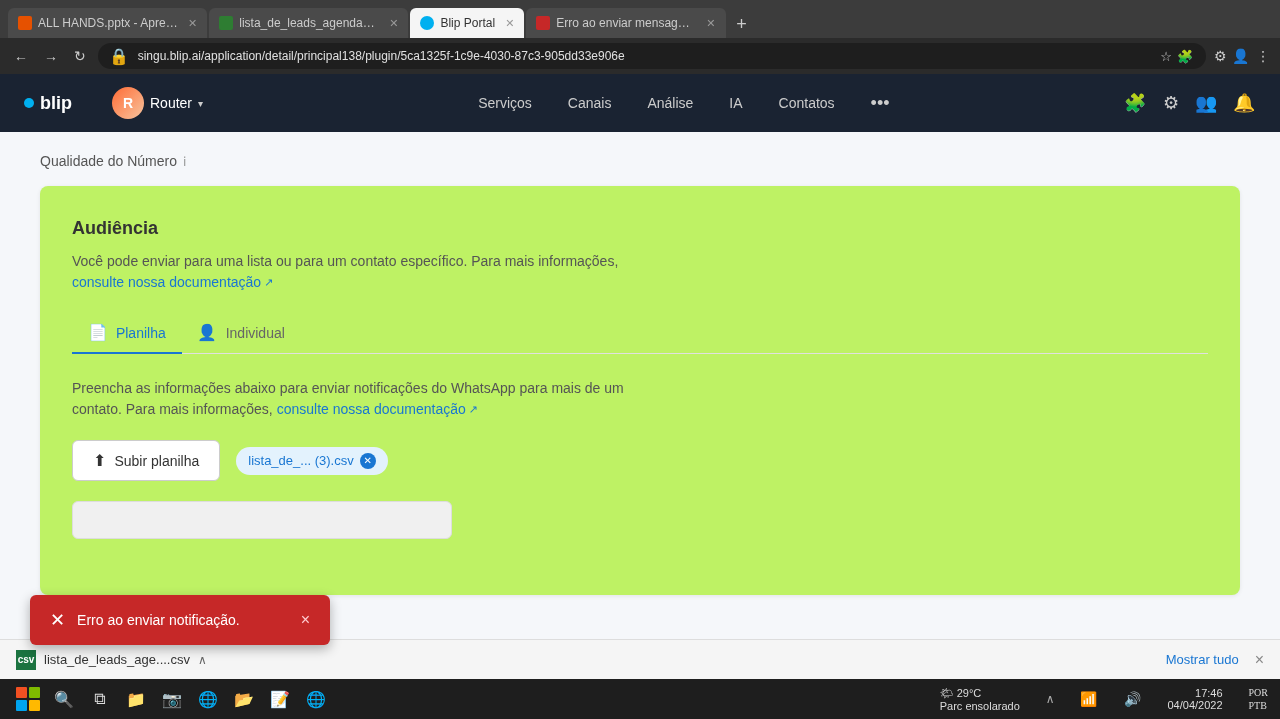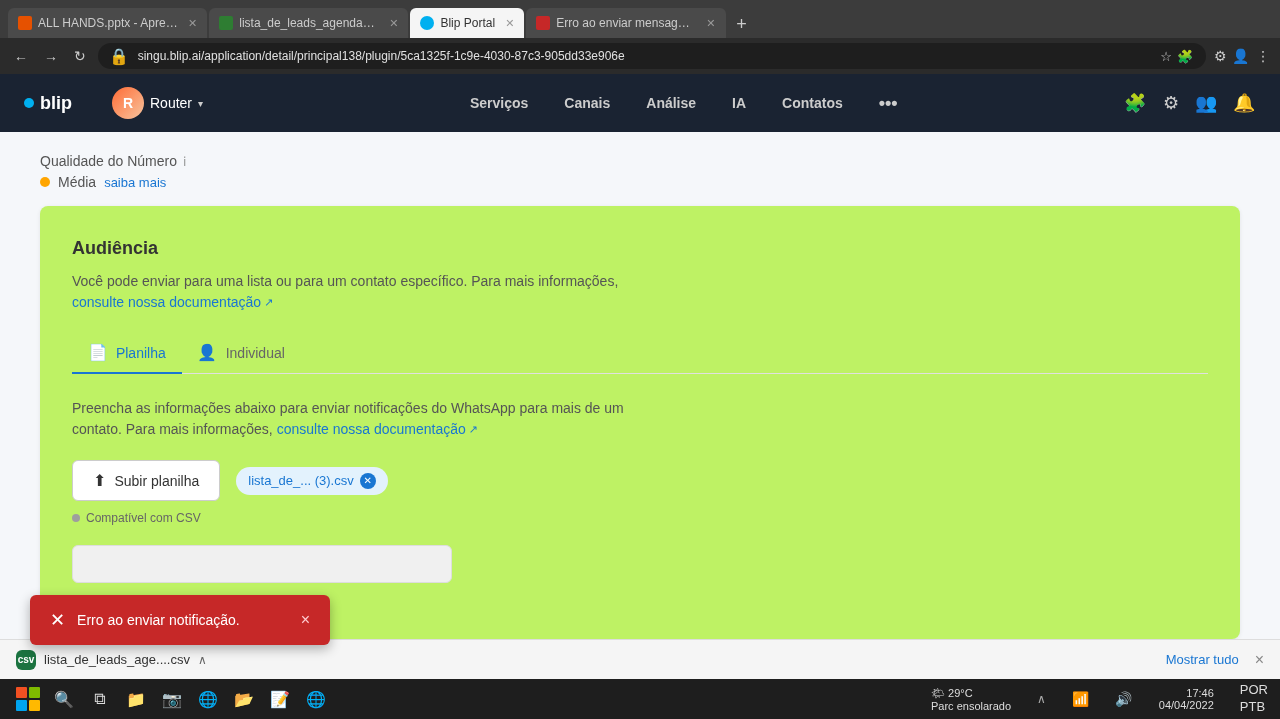--- a/index.html
+++ b/index.html
@@ -28,21 +28,21 @@
     .app-header { background: #1a2332; height: 58px; display: flex; align-items: center; padding: 0 24px; }
     .blip-logo { display: flex; align-items: center; gap: 6px; margin-right: 40px; }
     .blip-logo-dot { width: 10px; height: 10px; background: #00b0f0; border-radius: 50%; }
     .blip-logo-text { color: #fff; font-size: 18px; font-weight: 600; }
     
     .router-btn { display: flex; align-items: center; gap: 6px; margin-right: 40px; }
     .router-avatar { width: 32px; height: 32px; background: linear-gradient(135deg, #ff6b35, #f7c59f); border-radius: 50%; display: flex; align-items: center; justify-content: center; font-size: 14px; color: #fff; font-weight: bold; }
     .router-label { color: #fff; font-size: 14px; font-weight: 500; }
     .router-chevron { color: #ccc; font-size: 10px; }
 
-    .nav-menu { display: flex; align-items: center; gap: 36px; flex: 1; justify-content: center; font-weight: bold; }
+    .nav-menu { display: flex; align-items: center; gap: 36px; flex: 1; justify-content: center; }
     .nav-item { color: #ccc; font-size: 14px; cursor: pointer; padding: 4px 0; }
     .nav-dots { color: #ccc; font-size: 18px; cursor: pointer; }
 
     .header-actions { display: flex; gap: 16px; align-items: center; color: #ccc; font-size: 18px; }
 
     
     .content { background: #f5f7fa; height: calc(719px - 74px - 58px - 40px); overflow-y: auto; padding: 20px 40px; }
 
     .quality-section { margin-bottom: 16px; }
     .quality-label { color: #555; font-size: 14px; display: flex; align-items: center; gap: 6px; }
@@ -78,21 +78,21 @@
     .send-section { margin-top: 20px; }
 
     
     .error-toast { position: absolute; bottom: 74px; left: 30px; background: #c62828; color: #fff; border-radius: 6px; padding: 14px 20px; display: flex; align-items: center; gap: 12px; font-size: 14px; z-index: 100; box-shadow: 0 4px 12px rgba(0,0,0,0.3); min-width: 300px; }
     .error-icon { font-size: 18px; flex-shrink: 0; }
     .error-close { margin-left: auto; cursor: pointer; font-size: 16px; color: #ffcdd2; }
 
     
     .download-bar { height: 40px; background: #f5f5f5; border-top: 1px solid #e0e0e0; display: flex; align-items: center; padding: 0 16px; gap: 12px; }
     .download-item { display: flex; align-items: center; gap: 8px; font-size: 13px; color: #333; }
-    .download-icon { width: 20px; height: 20px; background: #1b7340; border-radius: 6px; display: flex; align-items: center; justify-content: center; color: #fff; font-size: 10px; font-weight: bold; }
+    .download-icon { width: 20px; height: 20px; background: #1b7340; border-radius: 0; display: flex; align-items: center; justify-content: center; color: #fff; font-size: 10px; font-weight: bold; }
     .download-chevron { font-size: 12px; color: #666; cursor: pointer; }
     .download-actions { margin-left: auto; display: flex; align-items: center; gap: 16px; }
     .show-all-link { color: #1976d2; font-size: 13px; cursor: pointer; }
     .download-close { color: #888; cursor: pointer; font-size: 16px; }
 
     
     .taskbar { height: 40px; background: #1e1e1e; display: flex; align-items: center; padding: 0 12px; position: absolute; bottom: 0; left: 0; right: 0; }
     .taskbar-icons { display: flex; gap: 4px; align-items: center; flex: 1; }
     .taskbar-icon { width: 32px; height: 32px; display: flex; align-items: center; justify-content: center; border-radius: 4px; cursor: pointer; }
     .taskbar-sys { display: flex; align-items: center; gap: 26px; color: #ddd; font-size: 11px; }
@@ -184,25 +184,20 @@
   </div>
 </div>
 
 <div class="content">
 
   <div class="quality-section">
     <div class="quality-label">
       <span>Qualidade do Número</span>
       <span style="color:#999; font-size:13px;">ℹ</span>
     </div>
-    <div class="quality-value">
-      <div class="quality-dot"></div>
-      <span class="quality-media">Média</span>
-      <a class="quality-link" href="#">saiba mais</a>
-    </div>
   </div>
 
   <div class="card">
     <div class="card-title">Audiência</div>
     <div class="card-desc">
       <span>Você pode enviar para uma lista ou para um contato específico. Para mais informações,</span>
       <br>
       <a class="card-link">
         <span>consulte nossa documentação</span>
         <span class="card-link-icon">↗</span>
@@ -235,24 +230,20 @@
         <button class="upload-btn">
           <span class="upload-icon">⬆</span>
           <span>Subir planilha</span>
         </button>
         <div class="file-chip">
           <span>lista_de_... (3).csv</span>
           <div class="file-chip-close">✕</div>
         </div>
       </div>
 
-      <div class="compatible-note">
-        <div class="compatible-dot"></div>
-        <span>Compatível com CSV</span>
-      </div>
 
       <div class="send-section">
         <div style="height: 38px; background: #f0f0f0; border-radius: 6px; width: 380px; border: 1px solid #ddd;"></div>
       </div>
     </div>
   </div>
 </div>
 
 <div class="error-toast">
   <span class="error-icon">✕</span>
@@ -315,16 +306,16 @@
       <br>
       <span>Parc ensolarado</span>
     </div>
     <span style="color:#aaa; font-size:12px;">∧</span>
     <span style="color:#ddd; font-size:14px;">📶</span>
     <span style="color:#ddd; font-size:14px;">🔊</span>
     <div class="taskbar-time">
       <div>17:46</div>
       <div>04/04/2022</div>
     </div>
-    <div style="color:#ddd; font-size:13px; line-height:1.3; white-space:pre;">POR
+    <div style="color:#ddd; font-size:10px; line-height:1.3; white-space:pre;font-family:Liberation Serif, serif;">POR
 PTB</div>
   </div>
 </div>
 
 </body></html>

